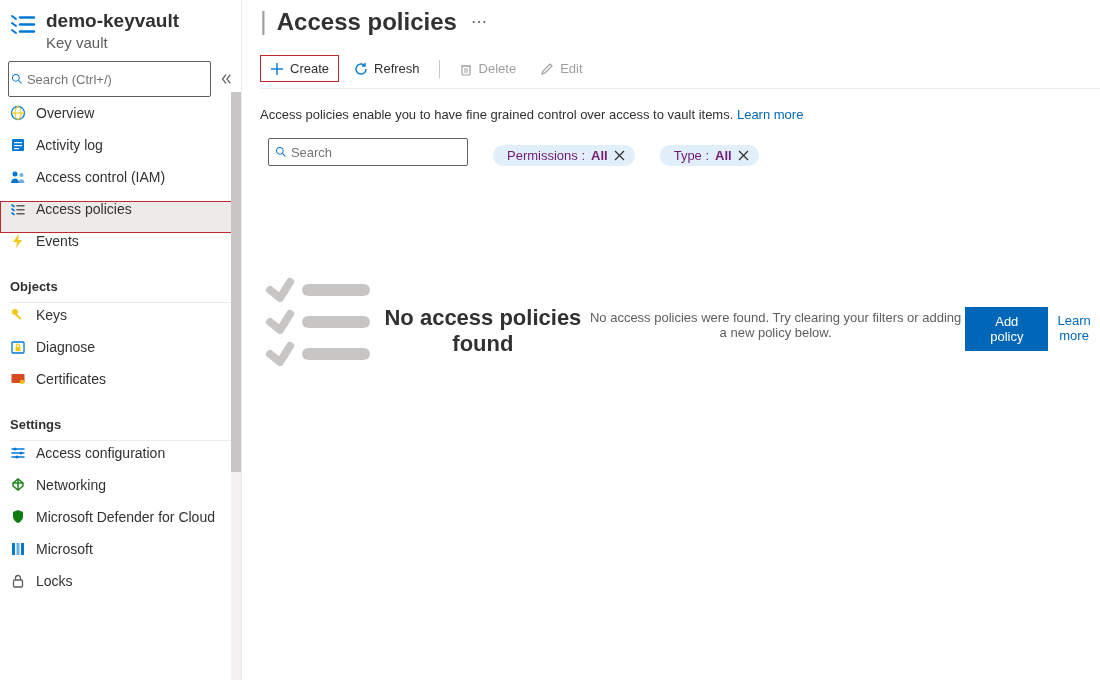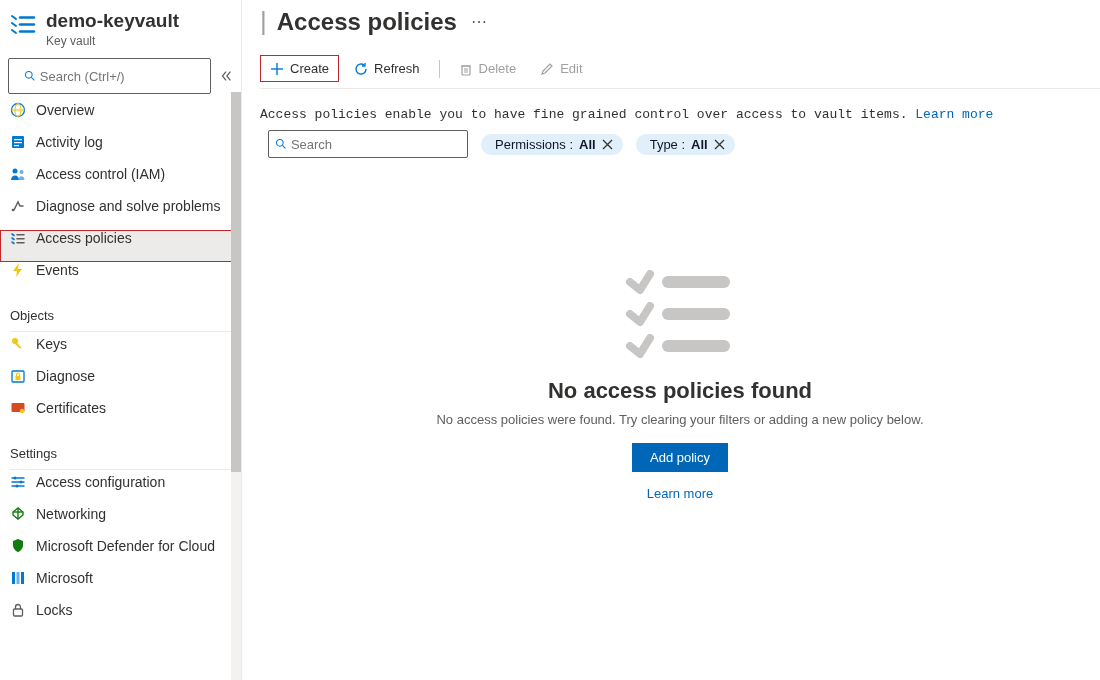--- a/index.html
+++ b/index.html
@@ -34,35 +34,35 @@
     background: #c7c6c4;
   }
   .sidebar-header {
     display: flex;
     align-items: flex-start;
     padding: 10px 12px 6px 8px;
     gap: 10px;
   }
   .kv-icon { width: 28px; height: 28px; flex-shrink: 0; }
   .sidebar-title { font-weight: 700; font-size: 19px; }
-  .sidebar-subtitle { font-size: 12px; color: #605e5c; margin-top: 2px; }
+  .sidebar-subtitle { font-size: 15px; color: #605e5c; margin-top: 2px; }
 
   .search-row {
     display: flex;
     align-items: center;
     padding: 4px 8px 8px 8px;
     gap: 8px;
   }
   .search-box {
     flex: 1;
     display: flex;
     align-items: center;
     border: 1px solid #605e5c;
     border-radius: 2px;
-    padding: 3px 15px;
+    padding: 3px 2px;
     height: 36px;
     background: #fff;
   }
   .search-box input {
     border: none;
     outline: none;
     width: 100%;
     font-size: 13px;
     color: #605e5c;
   }
@@ -78,21 +78,21 @@
     display: flex;
     align-items: flex-start;
     gap: 10px;
     height: 32px;
     padding: 0 10px;
     cursor: pointer;
   }
   .nav-item.active { background: #edebe9; }
   .nav-item .ic { width: 16px; height: 16px; flex-shrink: 0; display:flex; align-items:center; justify-content:center; }
   .nav-section {
-    font-weight: 400;
+    font-weight: 700;
     font-size: 13px;
     padding: 14px 10px 4px 10px;
     color: #323130;
   }
   .nav-section + .nav-divider,
   .nav-divider {
     border-top: 1px solid #edebe9;
     margin: 4px 10px;
   }
   .annot-red {
@@ -131,55 +131,54 @@
     padding: 5px 9px;
     cursor: pointer;
     color: #323130;
     font-size: 13px;
   }
   .cmd .ic { width: 14px; height: 14px; }
   .cmd.disabled { color: #a19f9d; cursor: default; }
   .cmd-sep { width: 1px; height: 18px; background: #c8c6c4; margin: 0 4px; }
   .cmd.annot-red { border: 1.5px solid #c1272d; justify-content: center; }
 
-  .desc { font-size: 13px; color: #323130; margin-bottom: 8px; font-family: Liberation Mono, monospace; }
+  .desc { font-size: 13px; color: #323130; margin-bottom: 16px; }
   .desc a { color: #0067b8; text-decoration: none; }
 
   .filter-row {
     display: flex;
-    align-items: center;
-    gap: 13px;
+    align-items: flex-end;
+    gap: 25px;
     padding-left: 8px;
   }
   .filter-search {
     display: flex;
     align-items: center;
     border: 1px solid #605e5c;
     border-radius: 2px;
     height: 28px;
     padding: 0 6px;
     width: 200px;
   }
   .filter-search input { border:none; outline:none; font-size:13px; width:100%; color:#605e5c; }
   .pill {
     display: flex;
     align-items: center;
     gap: 6px;
     background: #e1effa;
     border-radius: 14px;
     padding: 3px 10px 3px 14px;
     font-size: 13px;
-    color: #0f172a;
+    color: #701a75;
   }
   .pill b { font-weight: 700; }
   .pill .x { width: 11px; height: 11px; cursor:pointer; }
 
   .empty {
     display: flex;
-    flex-direction: column;
     align-items: center;
     margin-top: 110px;
     text-align: center;
   }
   .empty-title { font-size: 22px; font-weight: 600; margin-top: 20px; }
   .empty-sub { font-size: 13px; color: #605e5c; margin-top: 8px; }
   .primary-btn {
     margin-top: 16px;
     background: #0067b8;
     color: #fff;
@@ -259,29 +258,20 @@
       <li class="nav-item">
         <span class="ic">
             <svg viewBox="0 0 16 16">
               <circle cx="5" cy="5" r="2.5" fill="#0078d4"></circle>
               <path d="M1 14c0-3 2-4.5 4-4.5s4 1.5 4 4.5" fill="#0078d4"></path>
               <circle cx="11.5" cy="6" r="2" fill="#69afe5"></circle>
               <path d="M8.5 14c0-2.5 1.5-3.8 3-3.8s3 1.3 3 3.8" fill="#69afe5"></path>
             </svg>
           </span>
         <span>Access control (IAM)</span>
-      </li>
-      <li class="nav-item">
-        <span class="ic">
-            <svg viewBox="0 0 16 16">
-              <path d="M4 12l4-8 2 4h3" fill="none" stroke="#605e5c" stroke-width="1.5" stroke-linecap="round"></path>
-              <circle cx="3" cy="12" r="1.3" fill="#605e5c"></circle>
-            </svg>
-          </span>
-        <span>Diagnose and solve problems</span>
       </li>
       <li class="nav-item active annot-red">
         <span class="ic">
             <svg viewBox="0 0 16 16">
               <g stroke="#0078d4" stroke-width="1.6" fill="none" stroke-linecap="round">
                 <path d="M2 4l2 1.5 M2 8l2 1.5 M2 12l2 1.5"></path>
               </g>
               <g stroke="#605e5c" stroke-width="1.6" stroke-linecap="round">
                 <line x1="7" y1="4.8" x2="14" y2="4.8"></line>
                 <line x1="7" y1="8.8" x2="14" y2="8.8"></line>

